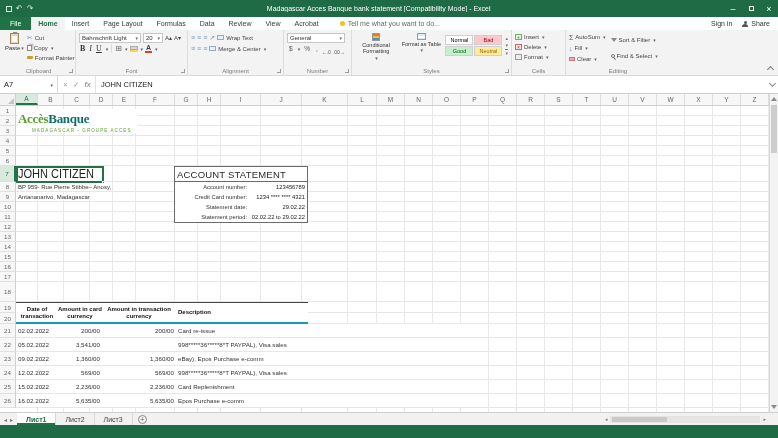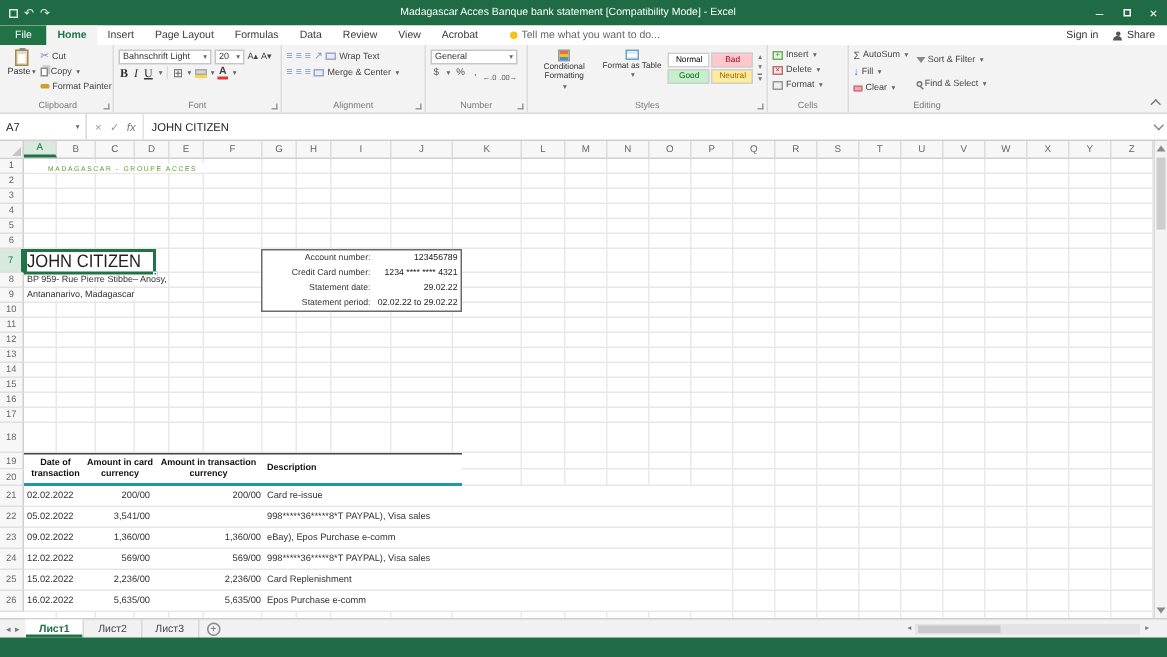--- a/index.html
+++ b/index.html
@@ -552,31 +552,33 @@
           <div class="vline" style="left: 584px;"></div>
           <div class="vline" style="left: 612px;"></div>
           <div class="vline" style="left: 640px;"></div>
           <div class="vline" style="left: 668px;"></div>
           <div class="vline" style="left: 696px;"></div>
           <div class="vline" style="left: 724px;"></div>
           <div class="vline" style="left: 752px;"></div>
         </div>
 
       <div class="logo">
+        <div><span class="lg1">Accès</span><span class="lg2">Banque</span></div>
         <div class="logo-sub">MADAGASCAR - GROUPE ACCES</div>
       </div>
 
       <div class="custname">JOHN CITIZEN</div>
       <div class="selrect">
           <span class="fillhandle"></span>
         </div>
       <div class="addr a1">BP 959- Rue Pierre Stibbe– Anosy,</div>
       <div class="addr a2">Antananarivo, Madagascar</div>
 
       <div class="stmtbox">
+        <div class="stmt-title">ACCOUNT STATEMENT</div>
         <div id="stmt-fields">
             <div class="strow">
               <div class="stlabel">Account number:</div>
               <div class="stvalue">123456789</div>
             </div>
             <div class="strow">
               <div class="stlabel">Credit Card number:</div>
               <div class="stvalue">1234 **** **** 4321</div>
             </div>
             <div class="strow">

